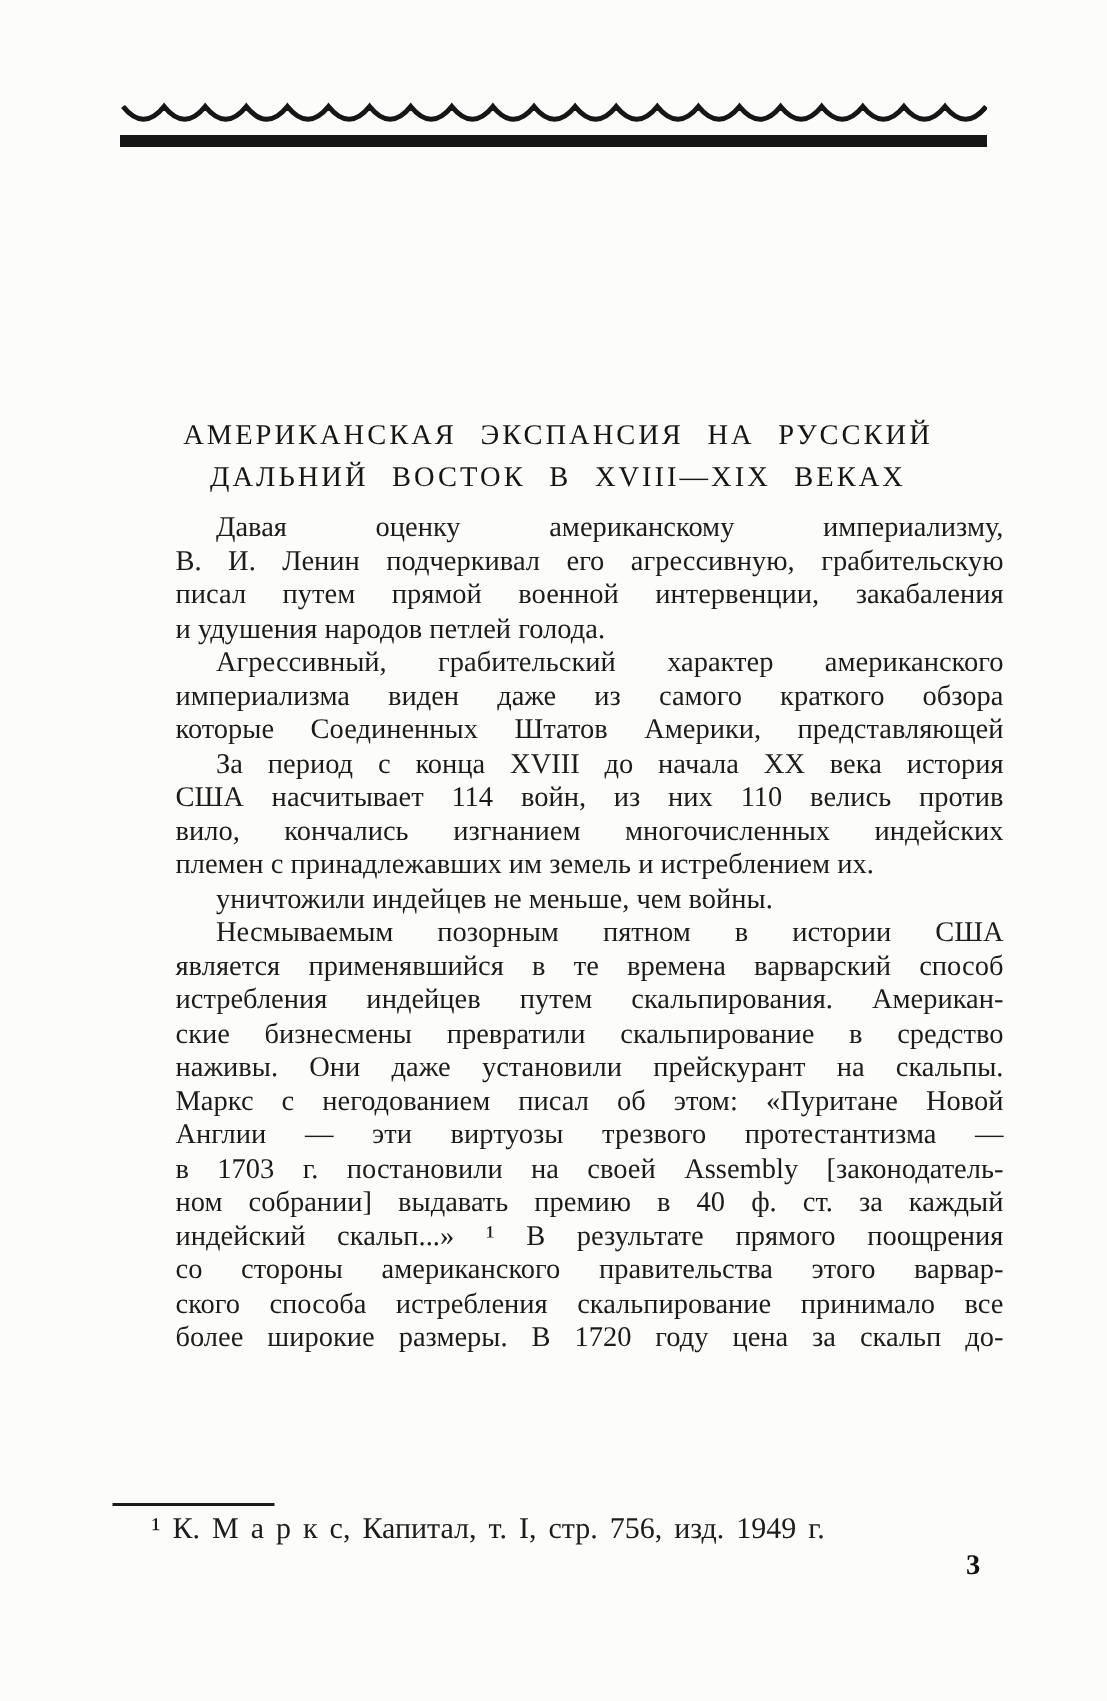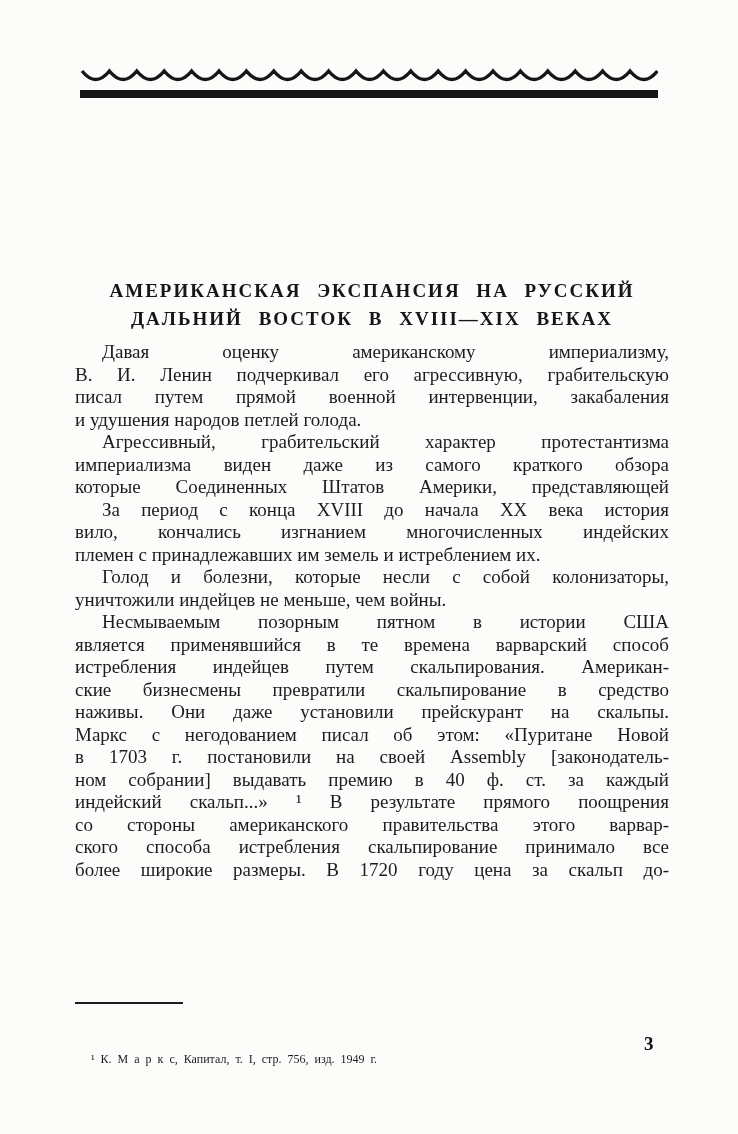--- a/index.html
+++ b/index.html
@@ -23,63 +23,63 @@
     top: 66px;
     width: 578px;
     height: 34px;
   }
   .title-block {
     position: absolute;
     left: 75px;
     top: 277px;
     width: 594px;
     text-align: center;
-    font-weight: bold;
+    font-weight: normal;
     font-size: 19px;
     line-height: 28px;
     letter-spacing: 2px;
     word-spacing: 9px;
     color: #161616;
   }
   .body-text {
     position: absolute;
     left: 75px;
     top: 341px;
     width: 594px;
     font-size: 19px;
     line-height: 22.5px;
   }
   .paragraph { margin: 0; }
   .line {
     text-align: justify;
     text-align-last: justify;
     white-space: normal;
+    margin-left: 42px;
   }
   .paragraph .line:first-child {
     padding-left: 27px;
     box-sizing: border-box;
   }
   .line.end { text-align-last: left; }
   .footnote-rule {
     position: absolute;
     left: 75px;
     top: 1002px;
     width: 108px;
     height: 2px;
     background: #1c1c1c;
   }
   .footnote {
     position: absolute;
-    left: 65px;
+    left: 75px;
     top: 1009px;
     width: 594px;
-    font-size: 12px;
+    font-size: 20px;
     line-height: 20px;
     word-spacing: 3px;
-    margin-top: 40px;
   }
   .footnote-inner { padding-left: 26px; }
   .page-number {
     position: absolute;
     left: 644px;
     top: 1033px;
     font-size: 19px;
     font-weight: bold;
     color: #111;
   }
@@ -108,43 +108,44 @@
   <div class="body-text">
 
     <div class="paragraph">
       <div class="line">Давая оценку американскому империализму,</div>
       <div class="line">В. И. Ленин подчеркивал его агрессивную, грабительскую</div>
       <div class="line">писал путем прямой военной интервенции, закабаления</div>
       <div class="line end">и удушения народов петлей голода.</div>
     </div>
 
     <div class="paragraph">
-      <div class="line">Агрессивный, грабительский характер протестантизма</div>
+      <div class="line">Агрессивный, грабительский характер американского</div>
       <div class="line">империализма виден даже из самого краткого обзора</div>
       <div class="line">которые Соединенных Штатов Америки, представляющей</div>
     </div>
 
     <div class="paragraph">
       <div class="line">За период с конца XVIII до начала XX века история</div>
+      <div class="line">США насчитывает 114 войн, из них 110 велись против</div>
       <div class="line">вило, кончались изгнанием многочисленных индейских</div>
       <div class="line end">племен с принадлежавших им земель и истреблением их.</div>
     </div>
 
     <div class="paragraph">
-      <div class="line">Голод и болезни, которые несли с собой колонизаторы,</div>
       <div class="line end">уничтожили индейцев не меньше, чем войны.</div>
     </div>
 
     <div class="paragraph">
       <div class="line">Несмываемым позорным пятном в истории США</div>
       <div class="line">является применявшийся в те времена варварский способ</div>
       <div class="line">истребления индейцев путем скальпирования. Американ-</div>
       <div class="line">ские бизнесмены превратили скальпирование в средство</div>
       <div class="line">наживы. Они даже установили прейскурант на скальпы.</div>
       <div class="line">Маркс с негодованием писал об этом: «Пуритане Новой</div>
+      <div class="line">Англии — эти виртуозы трезвого протестантизма —</div>
       <div class="line">в 1703 г. постановили на своей Assembly [законодатель-</div>
       <div class="line">ном собрании] выдавать премию в 40 ф. ст. за каждый</div>
       <div class="line">индейский скальп...» ¹ В результате прямого поощрения</div>
       <div class="line">со стороны американского правительства этого варвар-</div>
       <div class="line">ского способа истребления скальпирование принимало все</div>
       <div class="line">более широкие размеры. В 1720 году цена за скальп до-</div>
     </div>
 
   </div>
 

